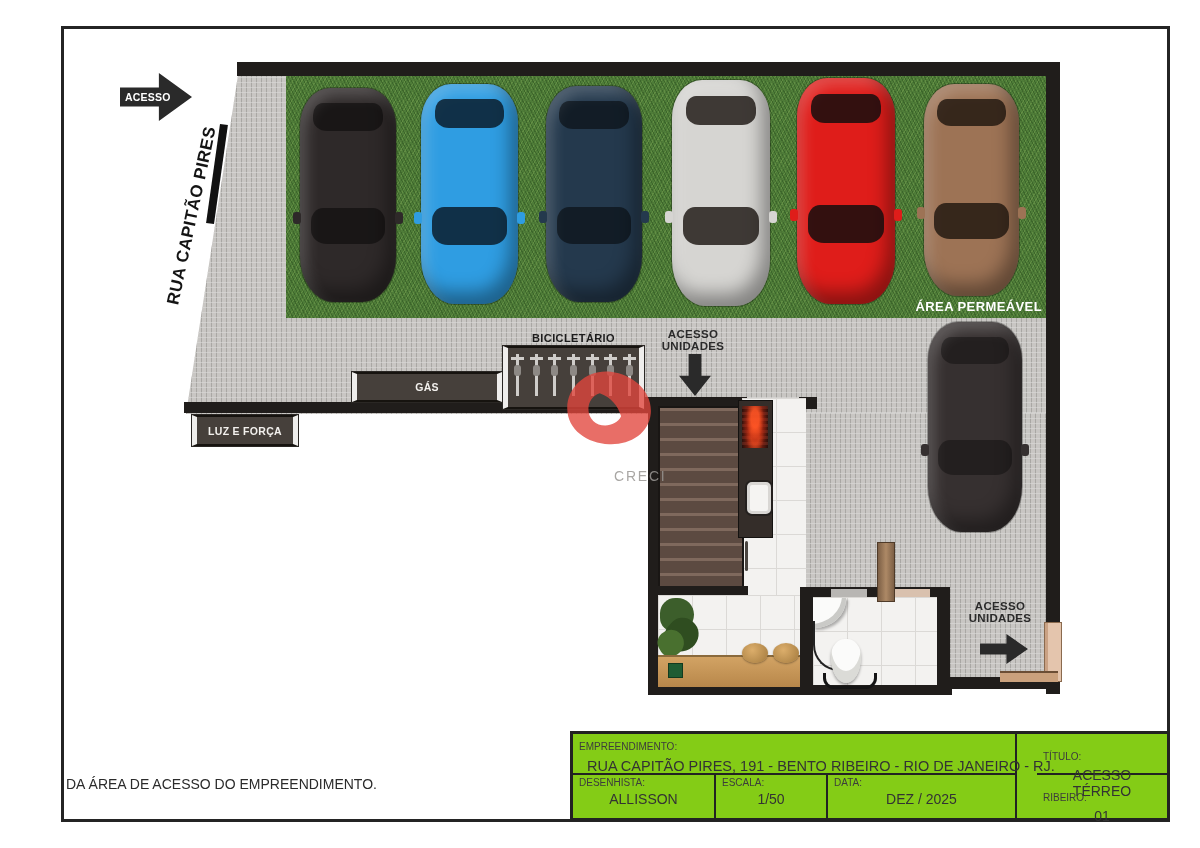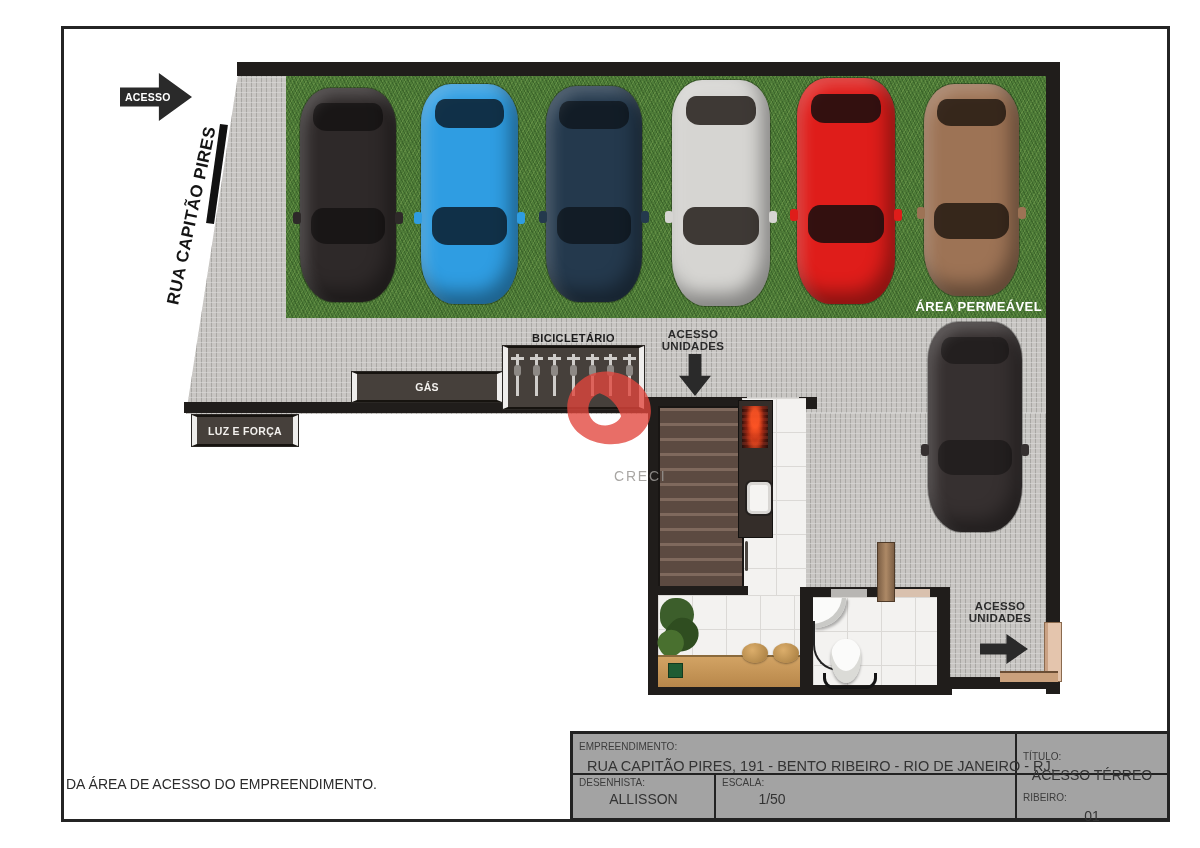--- a/index.html
+++ b/index.html
@@ -90,21 +90,21 @@
   .threshold{left:1000px;top:671px;width:58px;height:9px;background:#caa17d;border-top:2px solid #6b4e35;}
   .gray-sill{left:831px;top:589px;width:36px;height:8px;background:#b8b6b3;}
   .tan-sill{left:892px;top:589px;width:38px;height:10px;background:#d9c1ae;}
 
   
   .wm-logo{left:558px;top:369px;width:102px;height:78px;opacity:.78;}
   .wm-text{left:502px;top:428px;font-size:38px;font-weight:700;letter-spacing:-.5px;color:#8f8c89;opacity:.72;white-space:nowrap;}
   .wm-sub{left:614px;top:468px;font-size:14px;letter-spacing:1.8px;color:#9a9794;opacity:.85;}
 
   
-  .tblock{left:570px;top:731px;width:594px;height:84px;background:#a3a3a3;border:3px solid #222;display:flex;}
+  .tblock{left:570px;top:731px;width:594px;height:84px;background:#84cc16;border:3px solid #222;display:flex;gap:20px;}
   .tb-left{width:442px;border-right:2px solid #222;display:flex;flex-direction:column;}
   .tb-right{flex:1;display:flex;flex-direction:column;}
   .tb-row1{height:41px;border-bottom:2px solid #222;padding:2px 6px;box-sizing:border-box;}
   .tb-row2{flex:1;display:flex;}
   .tb-cell{border-right:2px solid #222;padding:2px 6px;box-sizing:border-box;display:flex;flex-direction:column;}
   .tb-cell:last-child{border-right:none;}
   .tb-c1{width:143px;} .tb-c2{width:112px;} .tb-c3{flex:1;}
   .tb-label{font-size:10px;color:#3c3c3c;}
   .tb-value{font-size:14px;color:#333;text-align:center;margin-top:3px;}
   .tb-value-left{font-size:14.5px;color:#333;margin-top:4px;padding-left:8px;white-space:nowrap;}
@@ -260,20 +260,24 @@
       </div>
       <div class="tb-row2">
         <div class="tb-cell tb-c1">
           <span class="tb-label">DESENHISTA:</span>
           <div class="tb-value">ALLISSON</div>
         </div>
         <div class="tb-cell tb-c2">
           <span class="tb-label">ESCALA:</span>
           <div class="tb-value">1/50</div>
         </div>
+        <div class="tb-cell tb-c3">
+          <span class="tb-label">DATA:</span>
+          <div class="tb-value">DEZ / 2025</div>
+        </div>
       </div>
     </div>
     <div class="tb-right">
       <div class="tb-rrow tb-rrow1">
         <span class="tb-label">TÍTULO:</span>
         <div class="tb-value">ACESSO TÉRREO</div>
       </div>
       <div class="tb-rrow tb-rrow2">
         <span class="tb-label">RIBEIRO:</span>
         <div class="tb-value">01</div>

